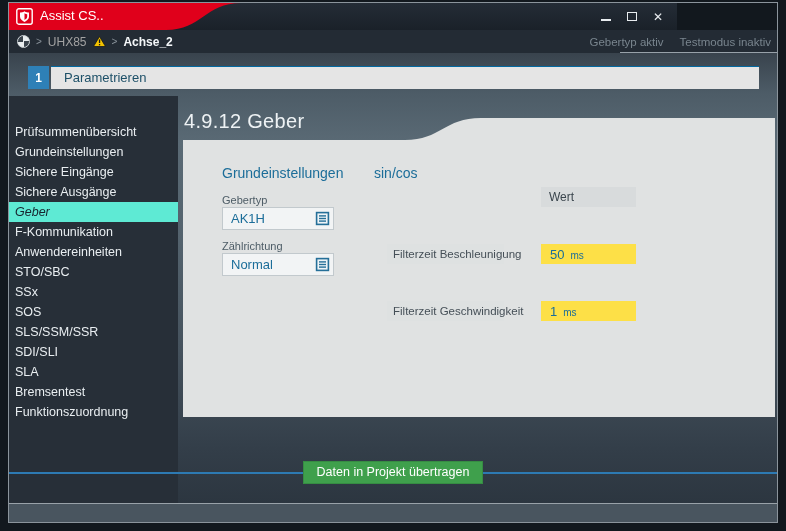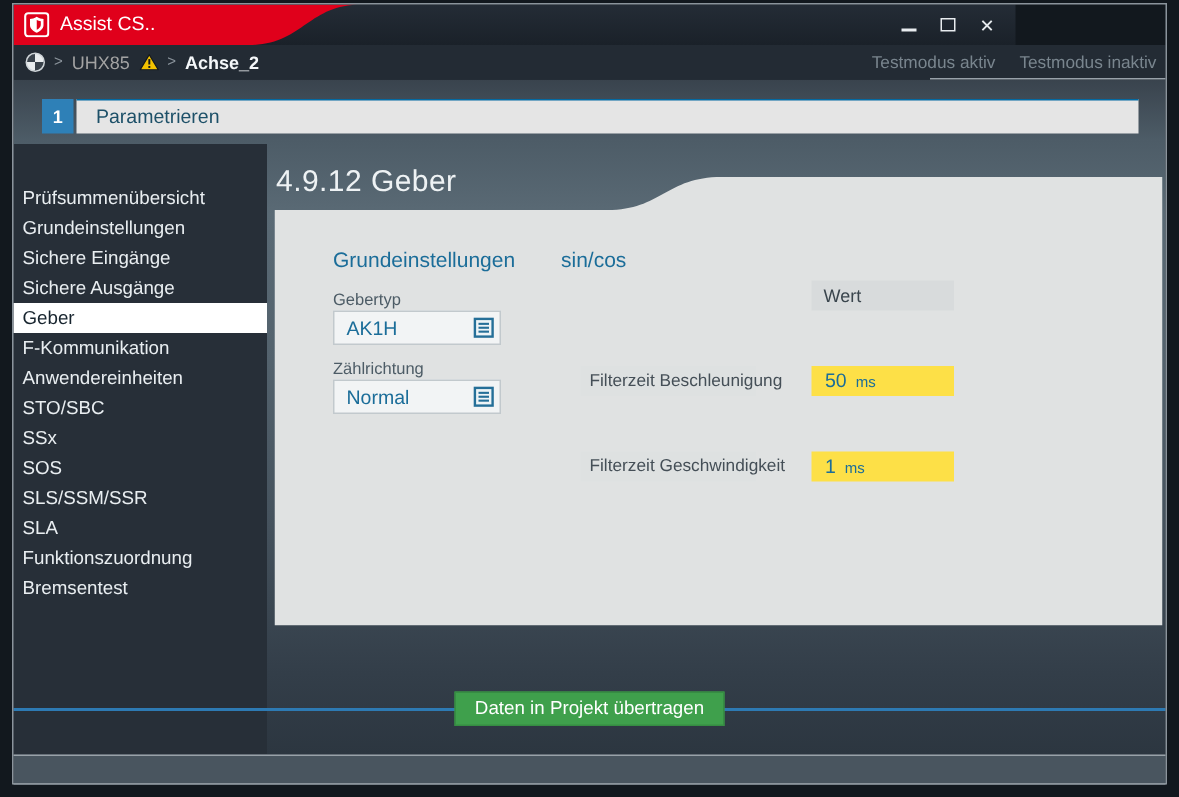--- a/index.html
+++ b/index.html
@@ -53,21 +53,21 @@
   .step-bar { position:absolute; left:51px; top:66px; width:708px; height:23px;
     background:#e5e5e5; border-top:1px solid #0369a1; color:#1d5068; font-size:13px;
     line-height:22px; padding-left:13px; z-index:6; }
 
   
   .sidebar { position:absolute; left:9px; top:96px; width:169px; height:407px;
     background:#272f38; z-index:6; }
   .nav { position:absolute; top:26px; left:0; width:100%; }
   .nav-item { height:20px; line-height:20px; padding-left:6px; color:#e9eef1;
     font-size:12.5px; white-space:nowrap; cursor:default; }
-  .nav-item.sel { background:#ffffff; color:#17242e; }
+  .nav-item.sel { background:#5eead4; color:#17242e;font-style:italic; }
 
   
   .panel-shape { position:absolute; left:183px; top:118px; z-index:6; }
   .page-heading { position:absolute; left:184px; top:110px; color:#eef2f4;
     font-size:20px; font-weight:300; z-index:7; letter-spacing:.3px; }
   .sec-title { position:absolute; color:#1b6d99; font-size:14px; z-index:8; }
   .fld-label { position:absolute; color:#4d5c66; font-size:11px; z-index:8; }
   .field { position:absolute; width:112px; height:23px; background:#f2f4f5;
     border:1px solid #c2c9cd; z-index:8; }
   .field .val { position:absolute; left:8px; top:0; line-height:21px;
@@ -139,21 +139,21 @@
         <svg width="13" height="11" viewBox="0 0 13 11">
           <path d="M6.5 0.5 L12.5 10.5 L0.5 10.5 Z" fill="#f3c200" stroke="#14181c" stroke-width="0.8"></path>
           <rect x="5.9" y="3.4" width="1.3" height="3.6" fill="#14181c"></rect>
           <rect x="5.9" y="8" width="1.3" height="1.3" fill="#14181c"></rect>
         </svg>
       </span>
       <span class="chev">&gt;</span>
       <span class="crumb bold">Achse_2</span>
     </div>
     <div class="testmode">
-      <span>Testmodus aktiv</span>
+      <span>Gebertyp aktiv</span>
       <span>Testmodus inaktiv</span>
     </div>
     <div class="testmode-underline"></div>
   </div>
 
   <div class="step-num">1</div>
   <div class="step-bar">Parametrieren</div>
 
   <div class="sidebar">
     <div class="nav">
@@ -161,23 +161,24 @@
       <div class="nav-item">Grundeinstellungen</div>
       <div class="nav-item">Sichere Eingänge</div>
       <div class="nav-item">Sichere Ausgänge</div>
       <div class="nav-item sel">Geber</div>
       <div class="nav-item">F-Kommunikation</div>
       <div class="nav-item">Anwendereinheiten</div>
       <div class="nav-item">STO/SBC</div>
       <div class="nav-item">SSx</div>
       <div class="nav-item">SOS</div>
       <div class="nav-item">SLS/SSM/SSR</div>
+      <div class="nav-item">SDI/SLI</div>
       <div class="nav-item">SLA</div>
+      <div class="nav-item">Bremsentest</div>
       <div class="nav-item">Funktionszuordnung</div>
-      <div class="nav-item">Bremsentest</div>
     </div>
   </div>
 
   <div class="page-heading">4.9.12 Geber</div>
 
   <svg class="panel-shape" width="592" height="299" viewBox="0 0 592 299">
     <path d="M0 299 L0 22 L222 22 C258 22 261 0 298 0 L592 0 L592 299 Z" fill="#e0e2e2"></path>
   </svg>
 
   <div class="sec-title" style="left:222px; top:165px;">Grundeinstellungen</div>

